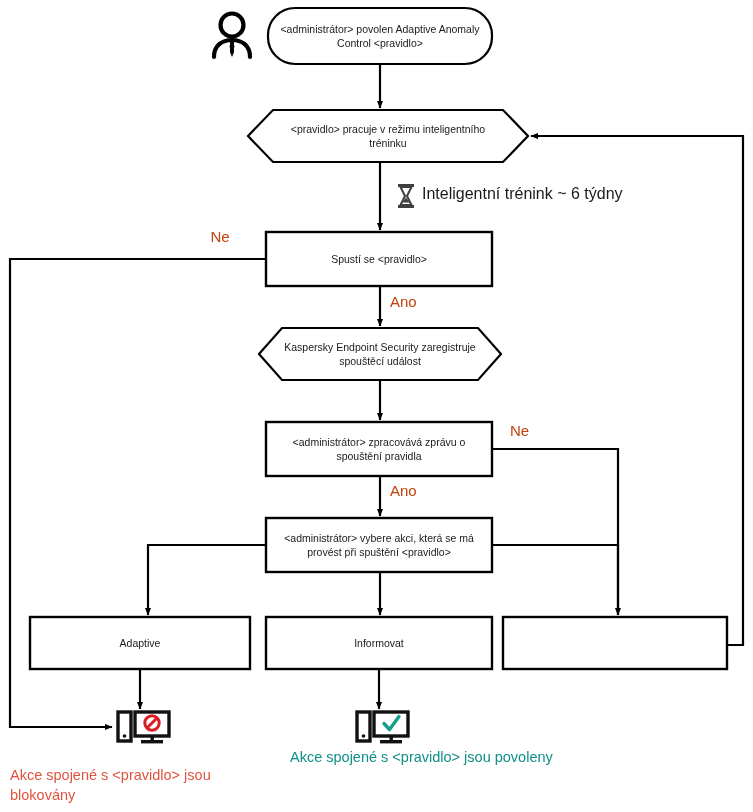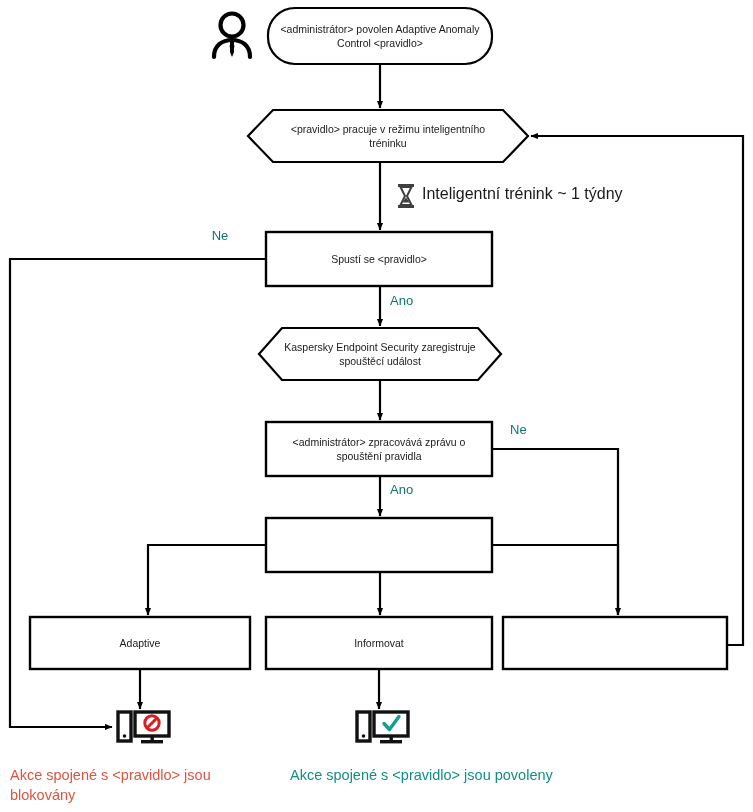--- a/index.html
+++ b/index.html
@@ -33,22 +33,22 @@
     text-align: center;
     line-height: 1.35;
     display: flex;
     align-items: center;
     justify-content: center;
     pointer-events: none;
   }
   .edge-label {
     position: absolute;
     font-family: "Liberation Sans", sans-serif;
-    font-size: 13px;
-    color: #0f766e;
+    font-size: 15px;
+    color: #c2410c;
     text-align: center;
     white-space: nowrap;
   }
   .timer-label {
     position: absolute;
     font-family: "Liberation Sans", sans-serif;
     font-size: 16px;
     color: #1a1a1a;
     white-space: nowrap;
   }
@@ -152,33 +152,34 @@
   <div class="node-text" style="left:274px; top:10px; width:212px; height:52px;">&lt;administrátor&gt; povolen Adaptive Anomaly Control &lt;pravidlo&gt;</div>
 
   <div class="node-text" style="left:272px; top:112px; width:232px; height:48px;">&lt;pravidlo&gt; pracuje v režimu inteligentního tréninku</div>
 
   <div class="node-text" style="left:270px; top:234px; width:218px; height:50px;">Spustí se &lt;pravidlo&gt;</div>
 
   <div class="node-text" style="left:272px; top:424px; width:214px; height:50px;">&lt;administrátor&gt; zpracovává zprávu o spouštění pravidla</div>
 
   <div class="node-text" style="left:284px; top:330px; width:192px; height:48px;">Kaspersky Endpoint Security zaregistruje spouštěcí událost</div>
 
+  <div class="node-text" style="left:272px; top:520px; width:214px; height:50px;">&lt;administrátor&gt; vybere akci, která se má provést při spuštění &lt;pravidlo&gt;</div>
 
   <div class="node-text" style="left:34px; top:619px; width:212px; height:48px;">Adaptive</div>
 
   <div class="node-text" style="left:270px; top:619px; width:218px; height:48px;">Informovat</div>
 
 
   <div class="edge-label" style="left:190px; top:228px; width:60px;">Ne</div>
 
   <div class="edge-label" style="left:390px; top:293px; width:60px; text-align:left;">Ano</div>
 
   <div class="edge-label" style="left:510px; top:422px; width:60px; text-align:left;">Ne</div>
 
   <div class="edge-label" style="left:390px; top:482px; width:60px; text-align:left;">Ano</div>
 
-  <div class="timer-label" style="left:422px; top:185px;">Inteligentní trénink ~ 1 týdny</div>
+  <div class="timer-label" style="left:422px; top:185px;">Inteligentní trénink ~ 6 týdny</div>
 
   <div class="caption caption-blocked" style="left:10px; top:765px; width:260px;">Akce spojené s &lt;pravidlo&gt; jsou blokovány</div>
 
-  <div class="caption caption-allowed" style="left:290px; top:765px; width:310px;">Akce spojené s &lt;pravidlo&gt; jsou povoleny</div>
+  <div class="caption caption-allowed" style="left:290px; top:747px; width:310px;">Akce spojené s &lt;pravidlo&gt; jsou povoleny</div>
 
 </div>
 
 </body></html>

